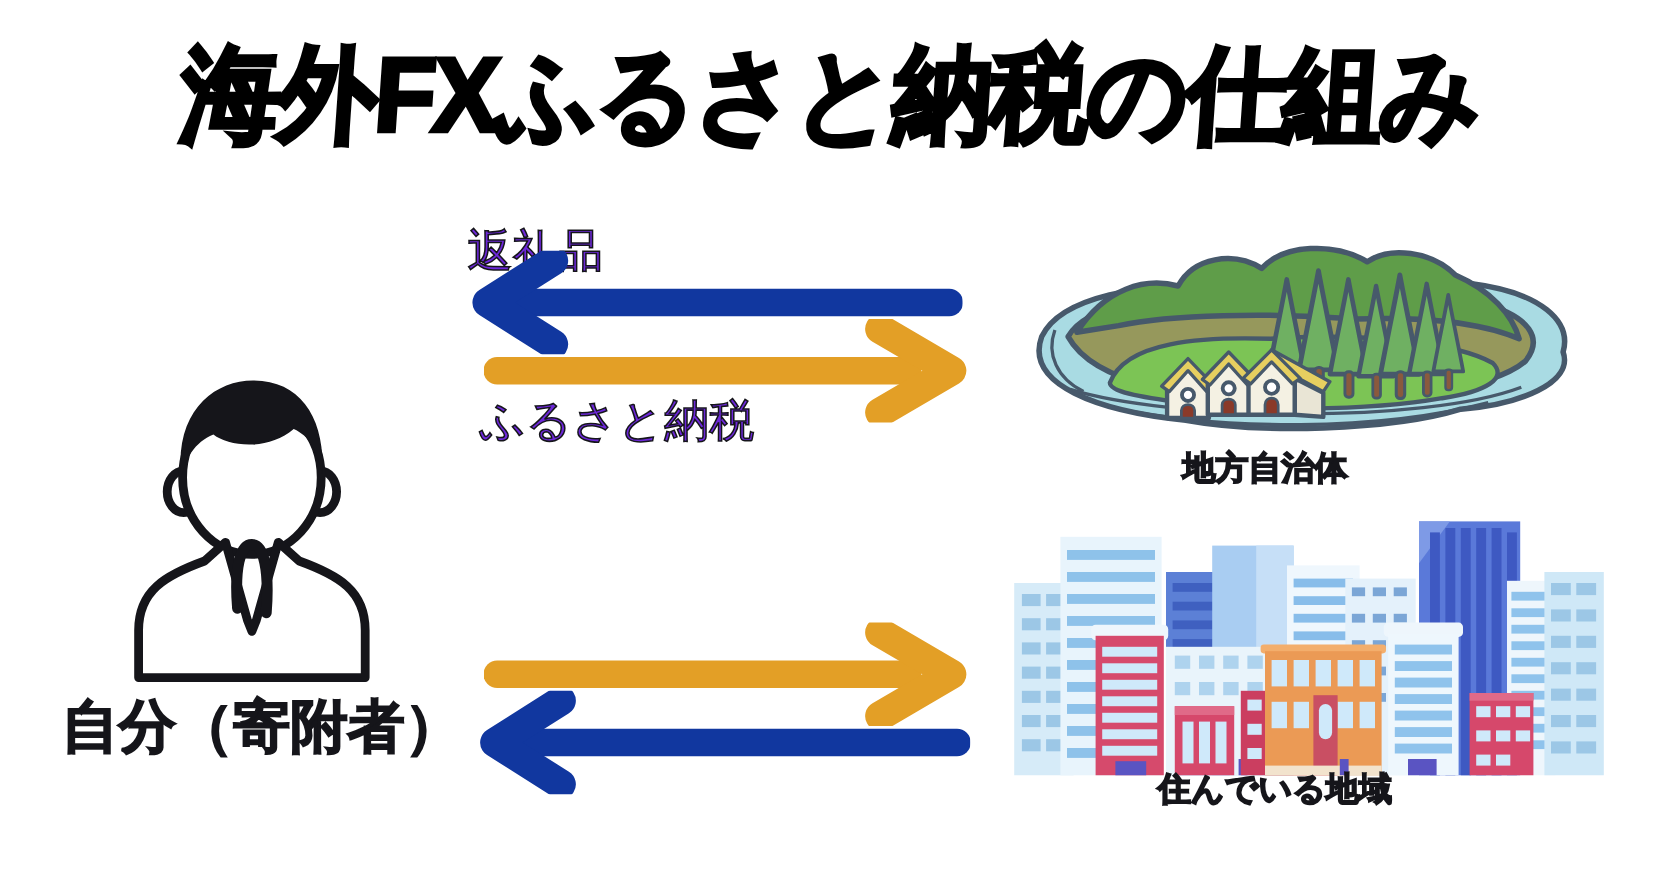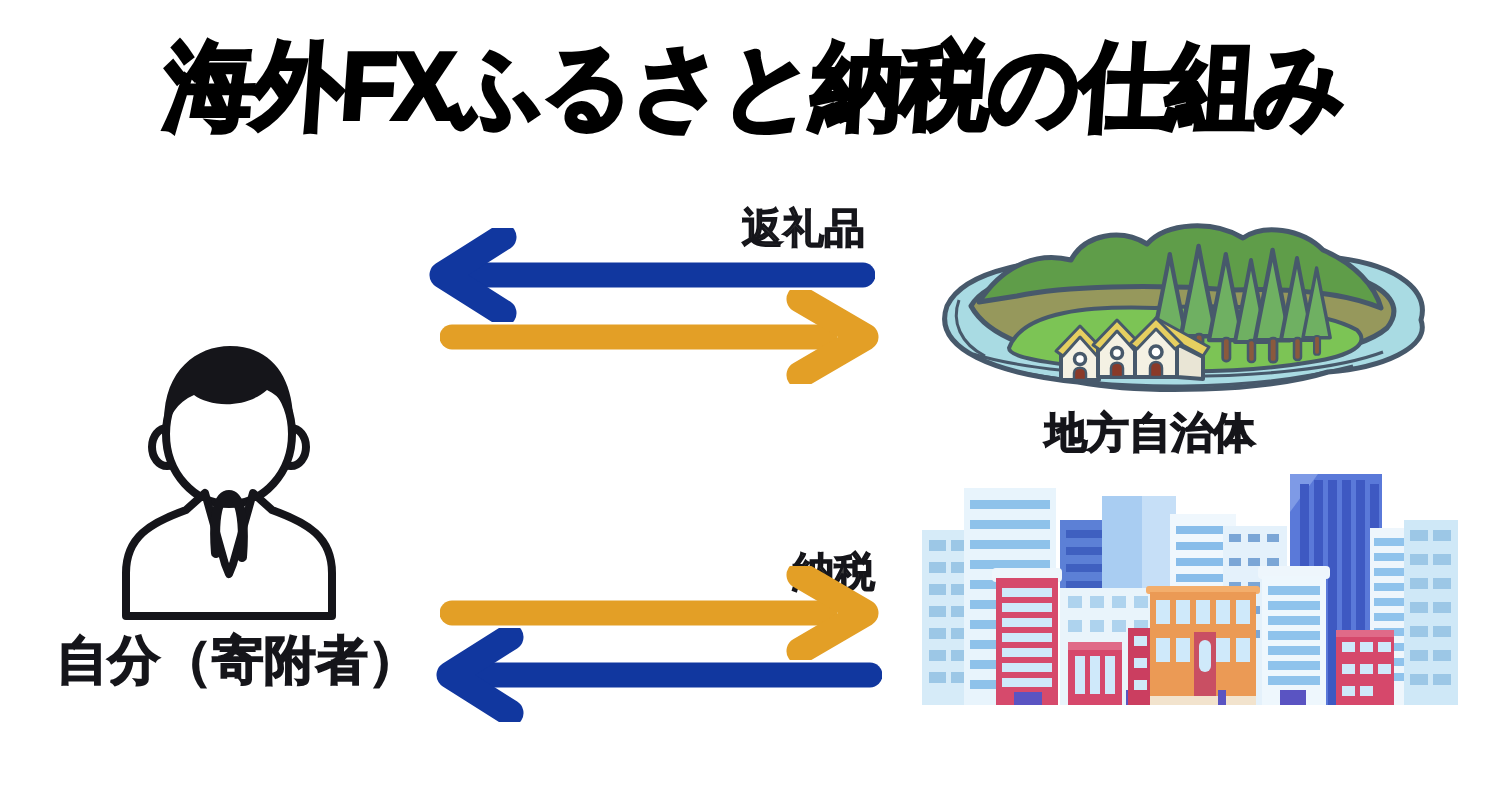--- a/index.html
+++ b/index.html
@@ -7,27 +7,27 @@
     position:relative;width:1510px;height:794px;background:#ffffff;overflow:hidden;
     font-family:"Liberation Sans","DejaVu Sans",sans-serif;color:#15151a;
   }
   .page-title{
     position:absolute;left:0;right:0;top:26px;margin:0;text-align:center;
     font-size:90px;font-weight:900;letter-spacing:-2px;color:#000;
     -webkit-text-stroke:4px #000;
     transform:skewX(-4deg) scaleY(1.06);
   }
   .flow-label{
-    position:absolute;width:440px;text-align:right;
-    font-size:41px;font-weight:700;color:#404040;-webkit-text-stroke:1.4px #15151a;
+    position:absolute;width:440px;text-align:left;
+    font-size:41px;font-weight:400;color:#6d28d9;-webkit-text-stroke:1.4px #15151a;
     white-space:nowrap;
   }
   .place-label{
     position:absolute;width:460px;text-align:center;
-    font-size:42px;font-weight:800;color:#15151a;-webkit-text-stroke:1.6px #15151a;
+    font-size:30px;font-weight:800;color:#15151a;-webkit-text-stroke:1.6px #15151a;
     white-space:nowrap;
   }
   .abs{position:absolute;}
 </style>
 </head>
 <body>
 
 <div class="canvas">
 
   <h1 class="page-title">海外FXふるさと納税の仕組み</h1>
@@ -47,20 +47,21 @@
   <div class="flow-label" style="left:425px;top:201px">返礼品</div>
   <svg class="abs" style="left:425px;top:228px" width="450" height="94" viewBox="0 0 450 94">
     <line x1="438" y1="47" x2="52" y2="47" stroke-width="25" stroke-linecap="round" stroke="#11379f"></line>
     <polyline points="78,9 18,47 78,85" fill="none" stroke-width="27" stroke-linecap="round" stroke-linejoin="round" stroke="#11379f"></polyline>
   </svg>
 
   <svg class="abs" style="left:440px;top:290px" width="450" height="94" viewBox="0 0 450 94">
     <line x1="12" y1="47" x2="385" y2="47" stroke-width="25" stroke-linecap="round" stroke="#e39f26"></line>
     <polyline points="360,9 425,47 360,85" fill="none" stroke-width="27" stroke-linecap="round" stroke-linejoin="round" stroke="#e39f26"></polyline>
   </svg>
+  <div class="flow-label" style="left:436px;top:355px">ふるさと納税</div>
 
   <svg class="abs" style="left:912px;top:202px" width="542" height="206" viewBox="0 0 540 206">
     <path d="M34,104 C52,66 130,56 185,58 C250,36 350,34 425,56 C488,64 516,90 508,118
              C518,146 468,166 415,170 C350,190 230,192 165,180 C86,172 18,148 34,104 Z" fill="#a9dbe3" stroke="#47596b" stroke-width="5" stroke-linejoin="round"></path>
     <path d="M60,152 C150,180 380,184 470,150" fill="none" stroke="#47596b" stroke-width="3"></path>
     <path d="M95,168 C200,190 340,190 440,164" fill="none" stroke="#47596b" stroke-width="3"></path>
     <path d="M46,98 C38,120 48,142 72,154" fill="none" stroke="#47596b" stroke-width="3"></path>
     <path d="M58,104 C75,74 140,66 198,70 C270,54 370,54 436,74 C478,86 490,106 474,126
              C444,152 356,162 266,162 C170,162 82,148 58,104 Z" fill="#96985c" stroke="#47596b" stroke-width="5" stroke-linejoin="round"></path>
     <path d="M66,100 C92,60 128,50 158,58 C172,32 208,26 234,42 C254,20 300,18 330,36
@@ -118,21 +119,20 @@
         <path d="M23,-3 L76,26 L70,35 L44,21 Z" fill="#e6cf60" stroke="#47596b" stroke-width="3" stroke-linejoin="round"></path>
         <path d="M2,22 L23,2 L44,22 L44,56 L2,56 Z" fill="#f4f1e3" stroke="#47596b" stroke-width="4" stroke-linejoin="round"></path>
         <path d="M-3,23 L23,-3 L49,23 L42,28 L23,8 L4,28 Z" fill="#e6cf60" stroke="#47596b" stroke-width="3" stroke-linejoin="round"></path>
         <circle cx="23" cy="31" r="6" fill="#fff" stroke="#47596b" stroke-width="3.5"></circle>
         <path d="M17,56 L17,47 C17,39 29,39 29,47 L29,56 Z" fill="#8a3a29" stroke="#47596b" stroke-width="2.5"></path>
       </g>
     </g>
   </svg>
   <div class="place-label" style="left:920px;top:405px">地方自治体</div>
 
-  <div class="flow-label" style="left:435px;top:545px">納税</div>
   <svg class="abs" style="left:440px;top:566px" width="450" height="94" viewBox="0 0 450 94">
     <line x1="12" y1="47" x2="385" y2="47" stroke-width="25" stroke-linecap="round" stroke="#e39f26"></line>
     <polyline points="360,9 425,47 360,85" fill="none" stroke-width="27" stroke-linecap="round" stroke-linejoin="round" stroke="#e39f26"></polyline>
   </svg>
 
   <svg class="abs" style="left:432px;top:628px" width="450" height="94" viewBox="0 0 450 94">
     <line x1="438" y1="47" x2="52" y2="47" stroke-width="25" stroke-linecap="round" stroke="#11379f"></line>
     <polyline points="78,9 18,47 78,85" fill="none" stroke-width="27" stroke-linecap="round" stroke-linejoin="round" stroke="#11379f"></polyline>
   </svg>
 
@@ -333,14 +333,15 @@
         <rect x="442" y="174" width="13" height="10"></rect>
         <rect x="460" y="174" width="13" height="10"></rect>
       <rect x="424" y="196" width="13" height="10"></rect>
         <rect x="442" y="196" width="13" height="10"></rect>
         <rect x="460" y="196" width="13" height="10"></rect>
       <rect x="424" y="218" width="13" height="10"></rect>
         <rect x="442" y="218" width="13" height="10"></rect>
     </g>
     <rect x="300" y="222" width="8" height="15" fill="#5a54c2"></rect>
   </svg>
+  <div class="place-label" style="left:929px;top:697px">住んでいる地域</div>
 
 </div>
 
 </body></html>

